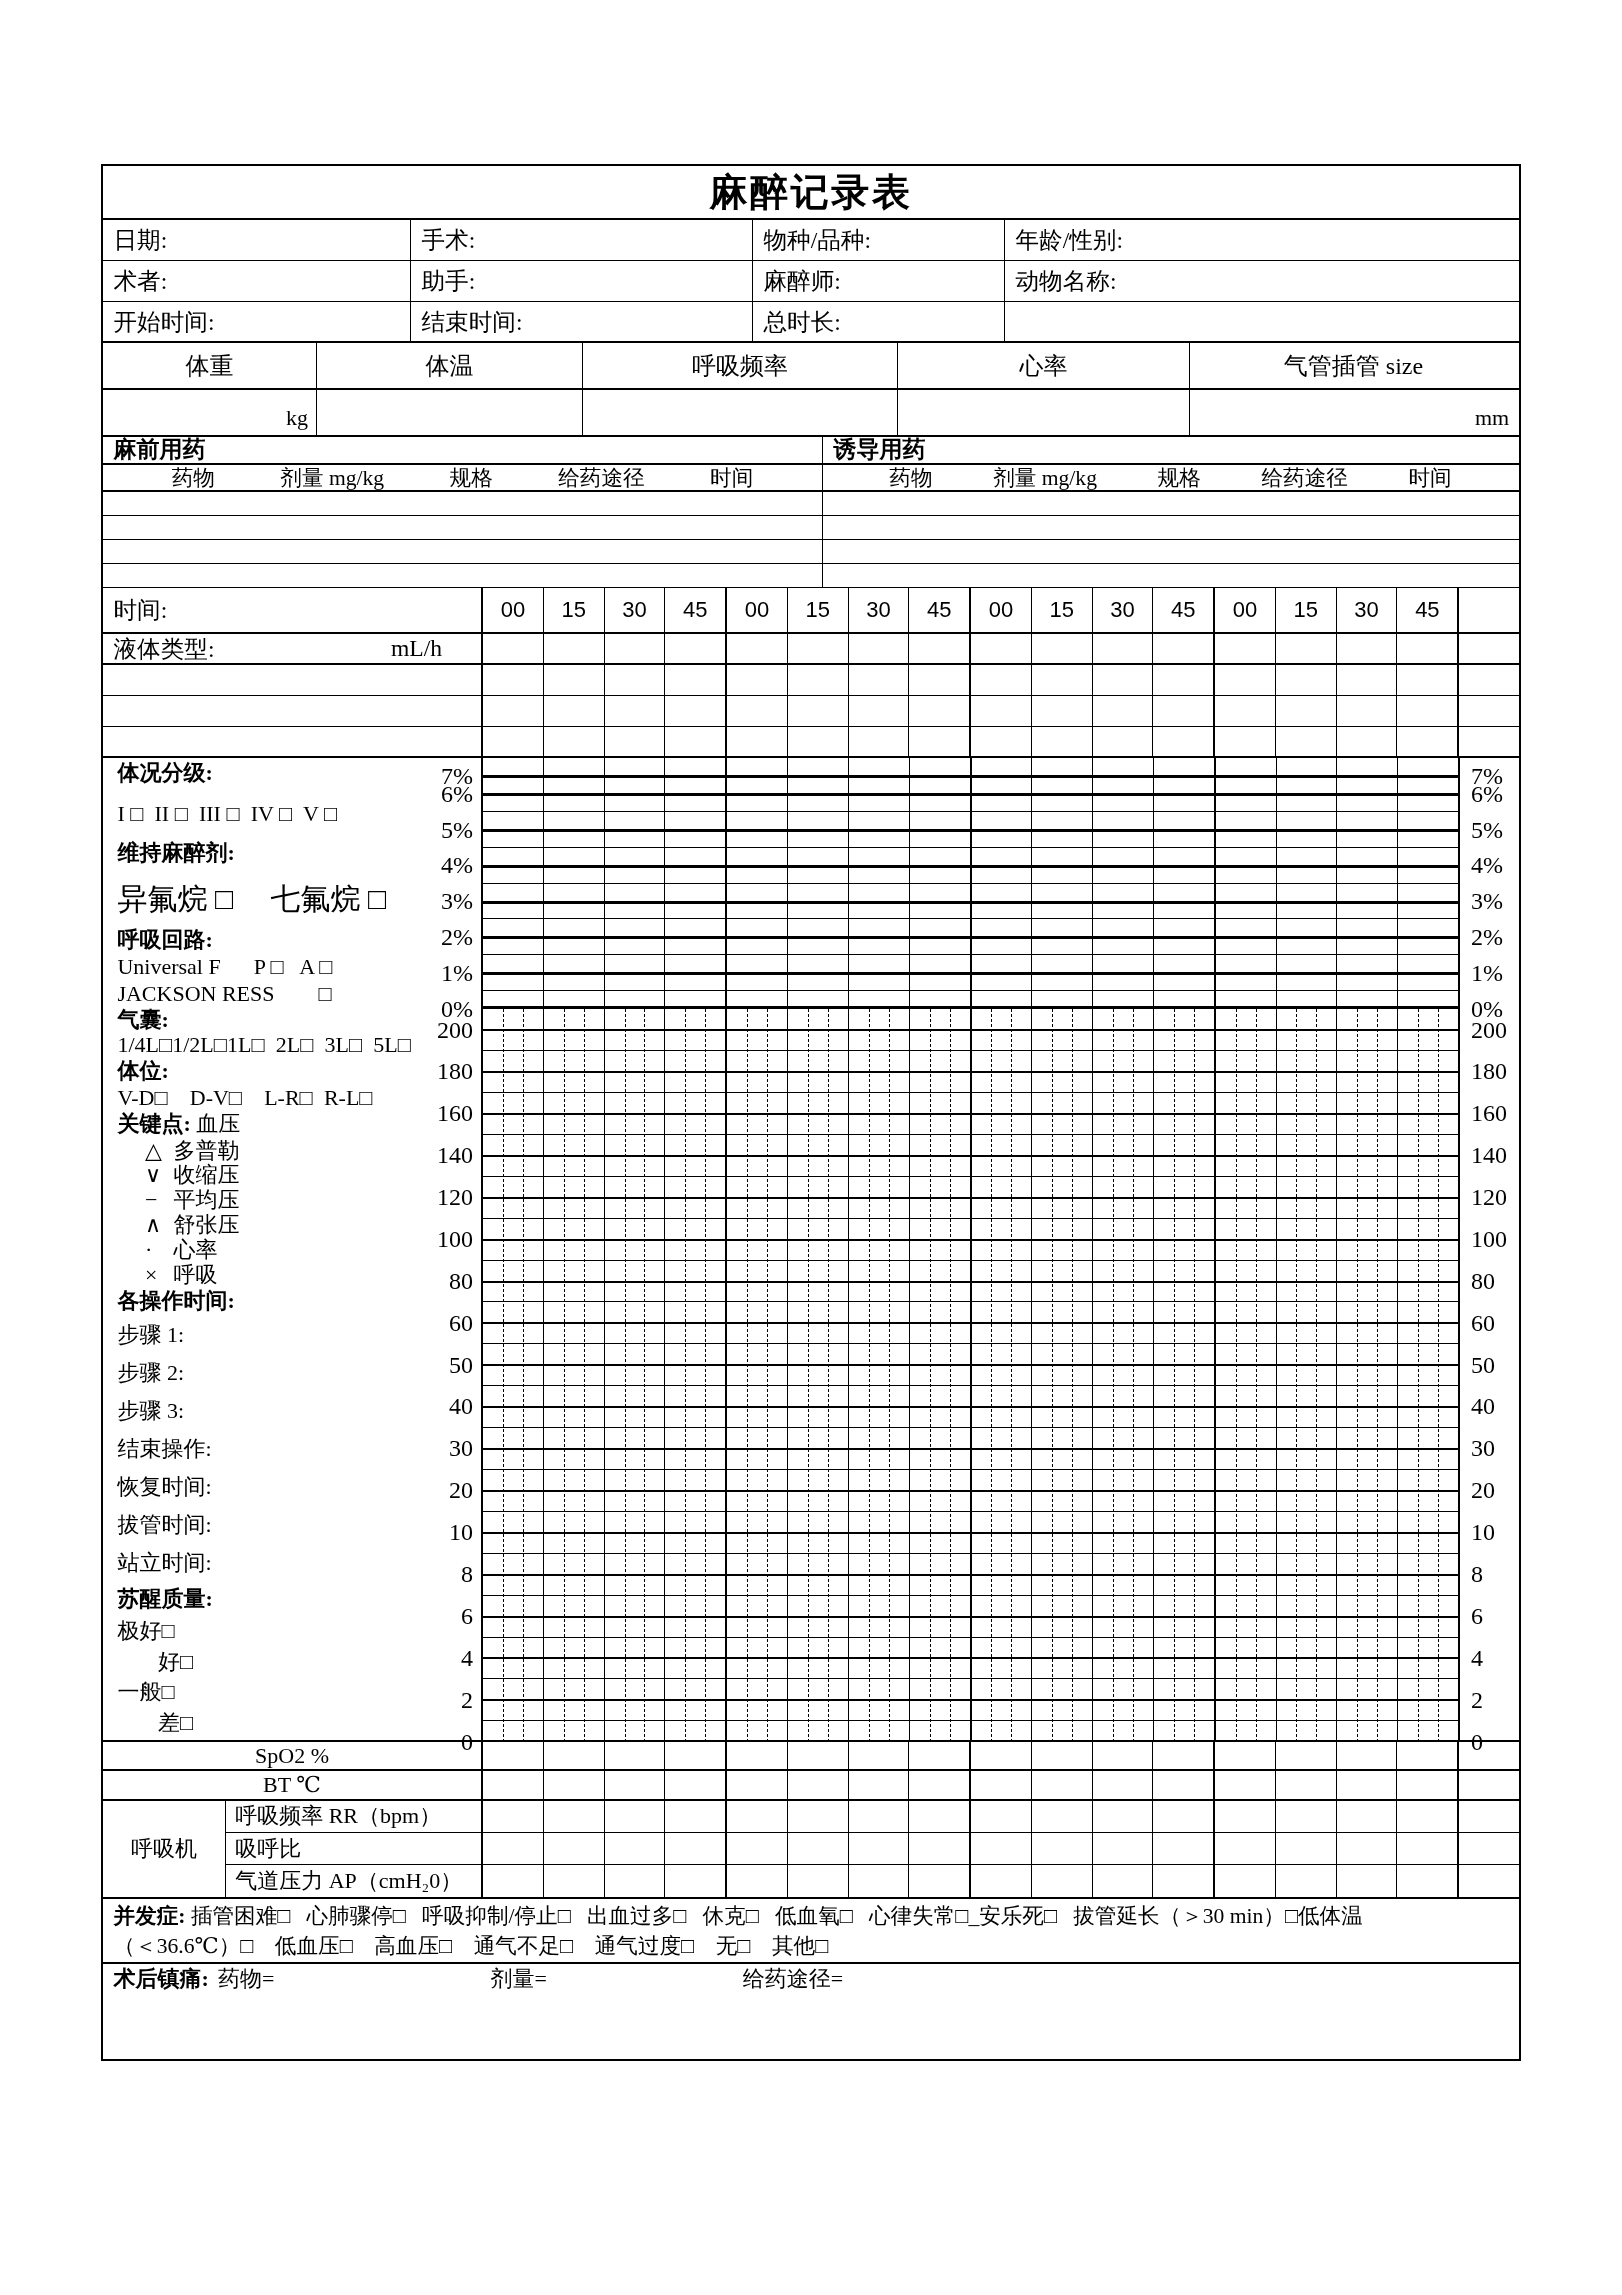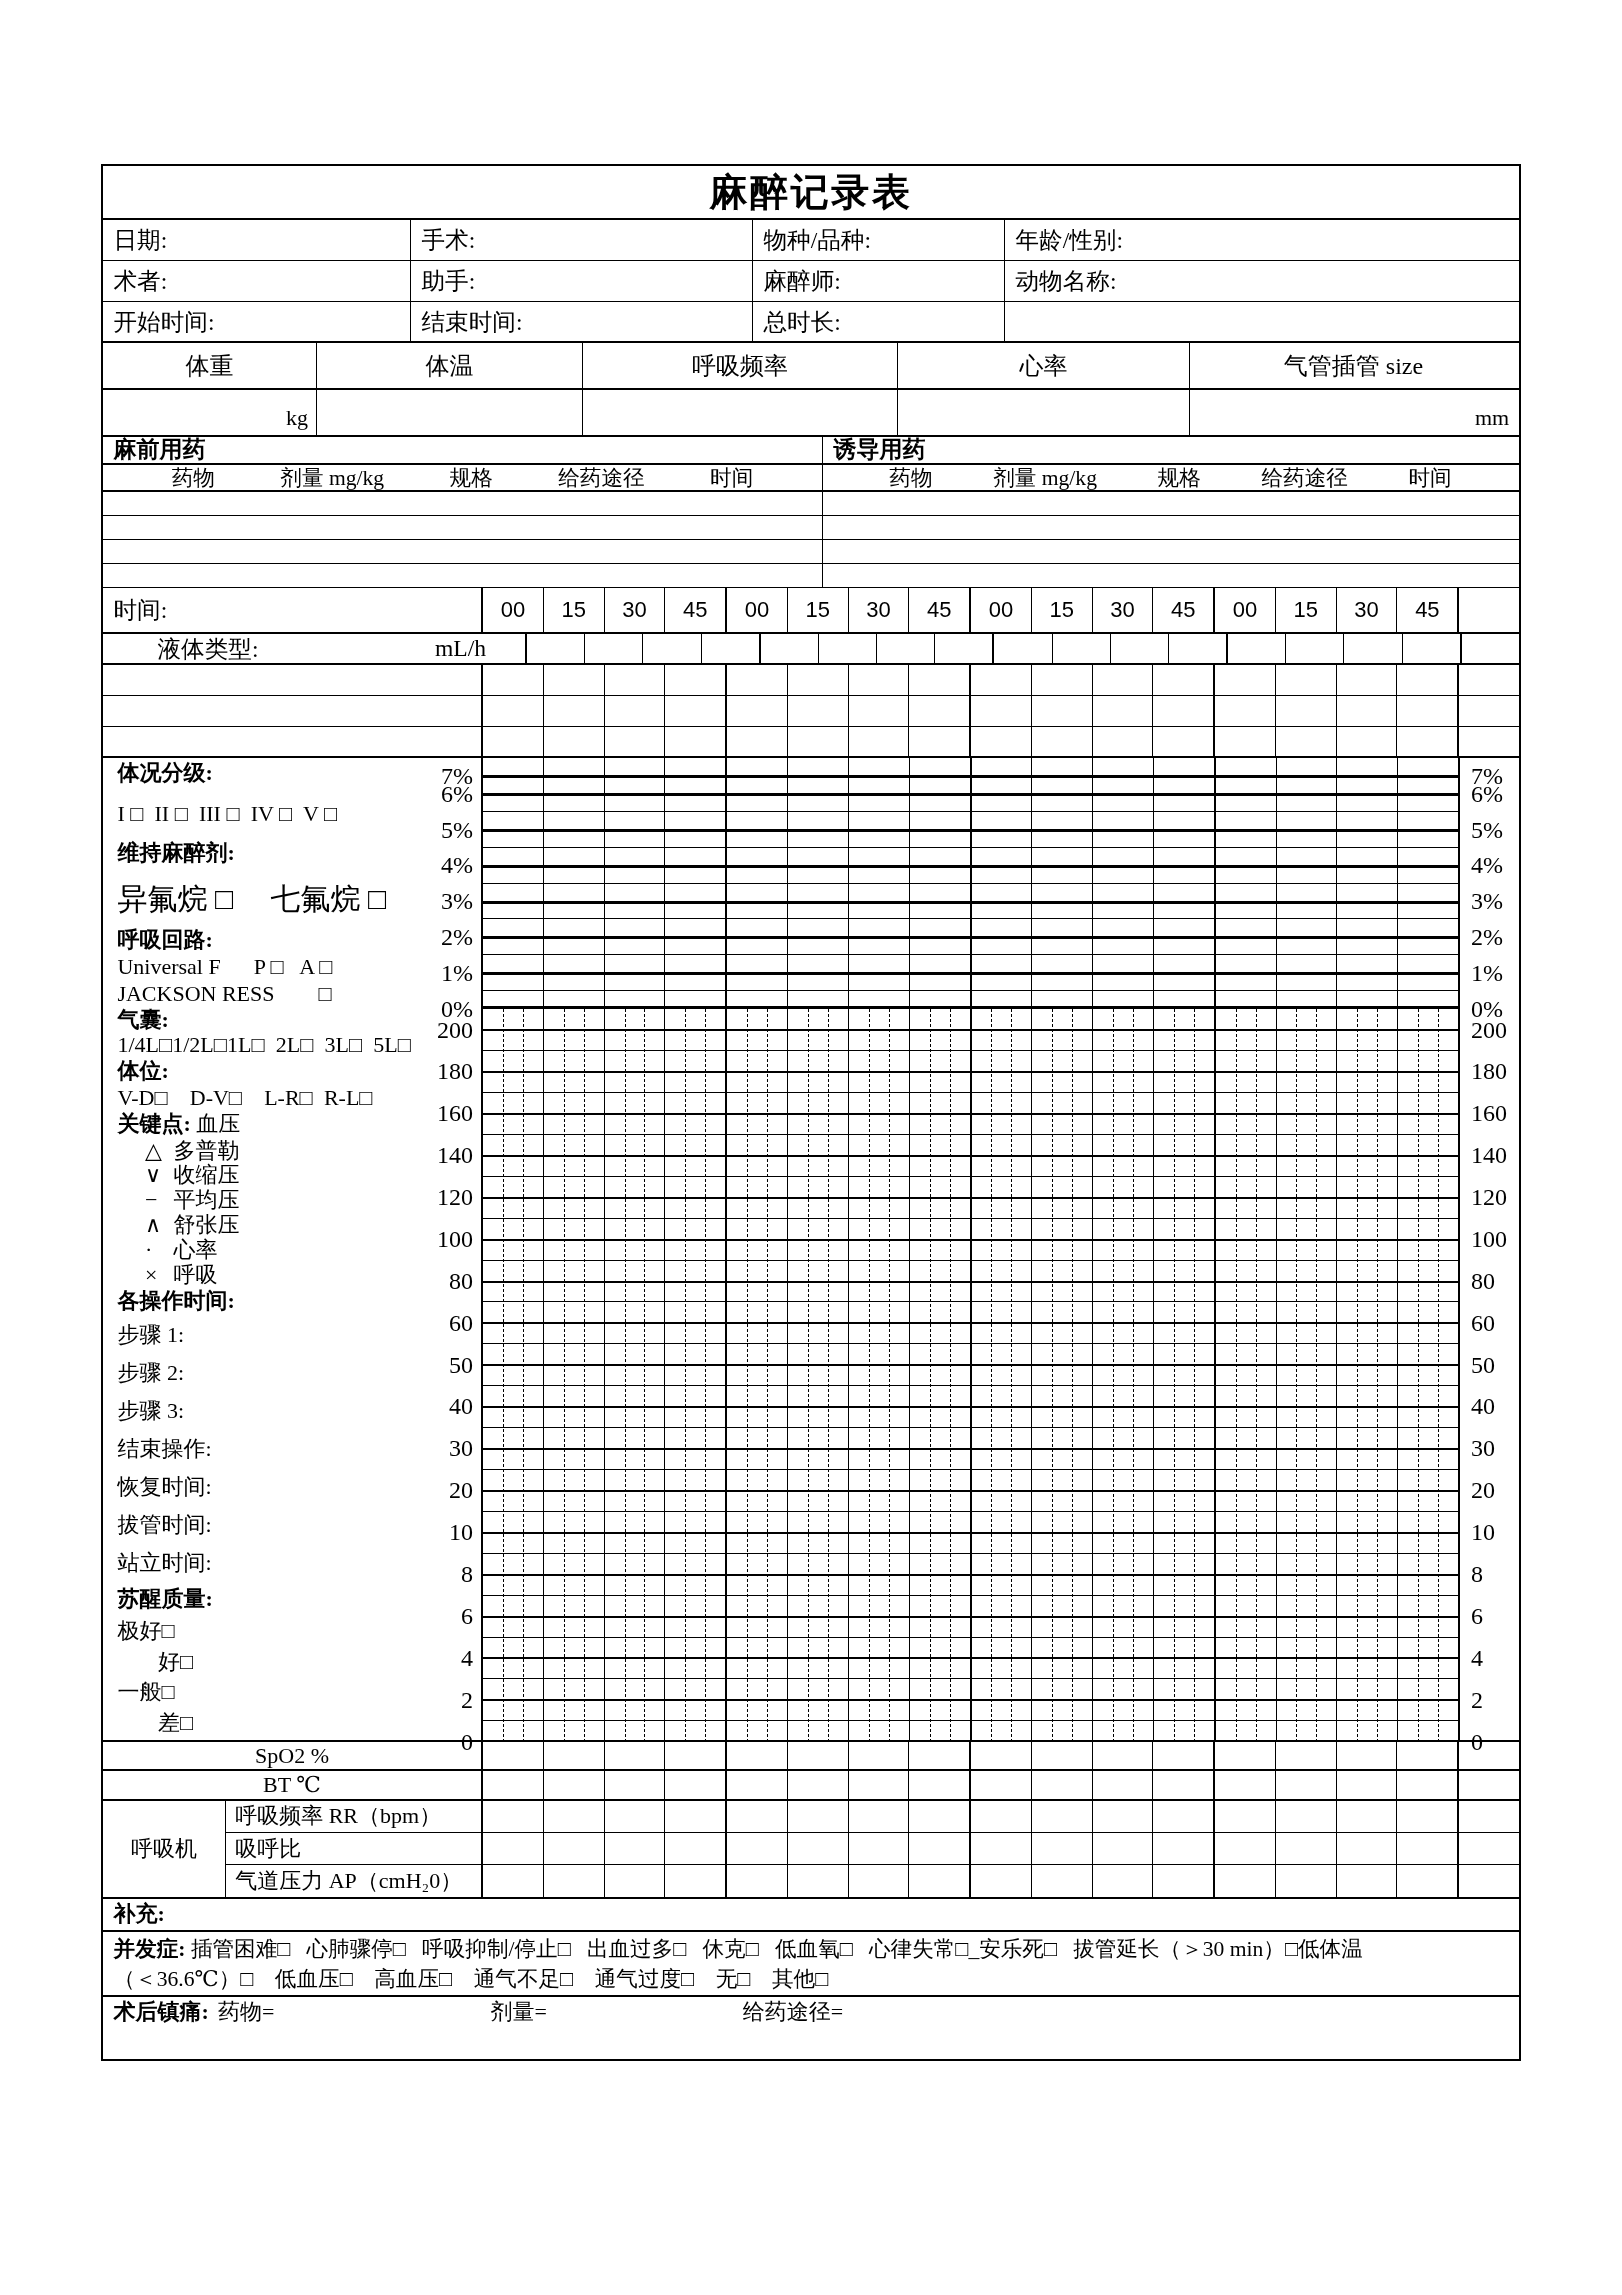--- a/index.html
+++ b/index.html
@@ -30,21 +30,21 @@
   .units-row { height:47px; border-bottom:2.6px solid #000; }
   .units-row .cell { display:flex; align-items:flex-end; justify-content:flex-end; padding:0 7.9px 3.9px 0; font-size:22px; }
 
   .med-header-row { height:27.5px; border-bottom:2px solid #000; }
   .med-header-row .cell { display:flex; align-items:center; padding-left:10.5px; font-size:23px; font-weight:bold; }
   .med-cols-row { height:27.5px; border-bottom:2.6px solid #000; }
   .half { display:flex; align-items:center; justify-content:space-around; padding:4px 36px; font-size:21.6px; }
   .med-blank { height:24px; }
 
   .time-row { height:46px; border-bottom:2px solid #000; }
-  .fluid-row { height:31px;padding-left:44px; }
+  .fluid-row { height:31px; }
   .blank-grid-row { height:31px; }
   .blank-grid-row.last { height:31px; border-bottom:2.6px solid #000; }
   .labelcell { width:378px; flex:none; display:flex; align-items:center; padding-left:10.5px; font-size:23.6px; }
   .gc { flex:1; border-left:1.3px solid #000; display:flex; align-items:center; justify-content:center;
         font-family:"Liberation Sans","DejaVu Sans",sans-serif; font-size:22px; }
   .gc.hr { border-left-width:2px; }
 
   .chart-section { position:relative; height:984px; border-bottom:2.6px solid #000; }
   .left-panel { position:absolute; left:0; top:0; width:378px; height:100%; overflow:hidden; }
   .lp-item { position:absolute; left:14.4px; transform:translateY(-50%); font-size:22px; white-space:pre; }
@@ -619,23 +619,20 @@
             <div class="gc hr"></div>
             <div class="gc"></div>
             <div class="gc"></div>
             <div class="gc"></div>
             <div class="gc hr"></div>
           </div>
         </div>
       </div>
   </div>
 
-  <div class="supp-row">
-    <span>补充:</span>
-  </div>
   <div class="comp-row">
     <div class="comp-line"><b>并发症:</b><span> 插管困难□   心肺骤停□   呼吸抑制/停止□   出血过多□   休克□   低血氧□   心律失常□_安乐死□   拔管延长（＞30 min）□低体温</span></div>
     <div class="comp-line">（＜36.6℃）□    低血压□    高血压□    通气不足□    通气过度□    无□    其他□</div>
   </div>
   <div class="analg-row">
     <b>术后镇痛:</b>
     <span class="f1">药物=</span>
     <span class="f2">剂量=</span>
     <span class="f3">给药途径=</span>
   </div>

